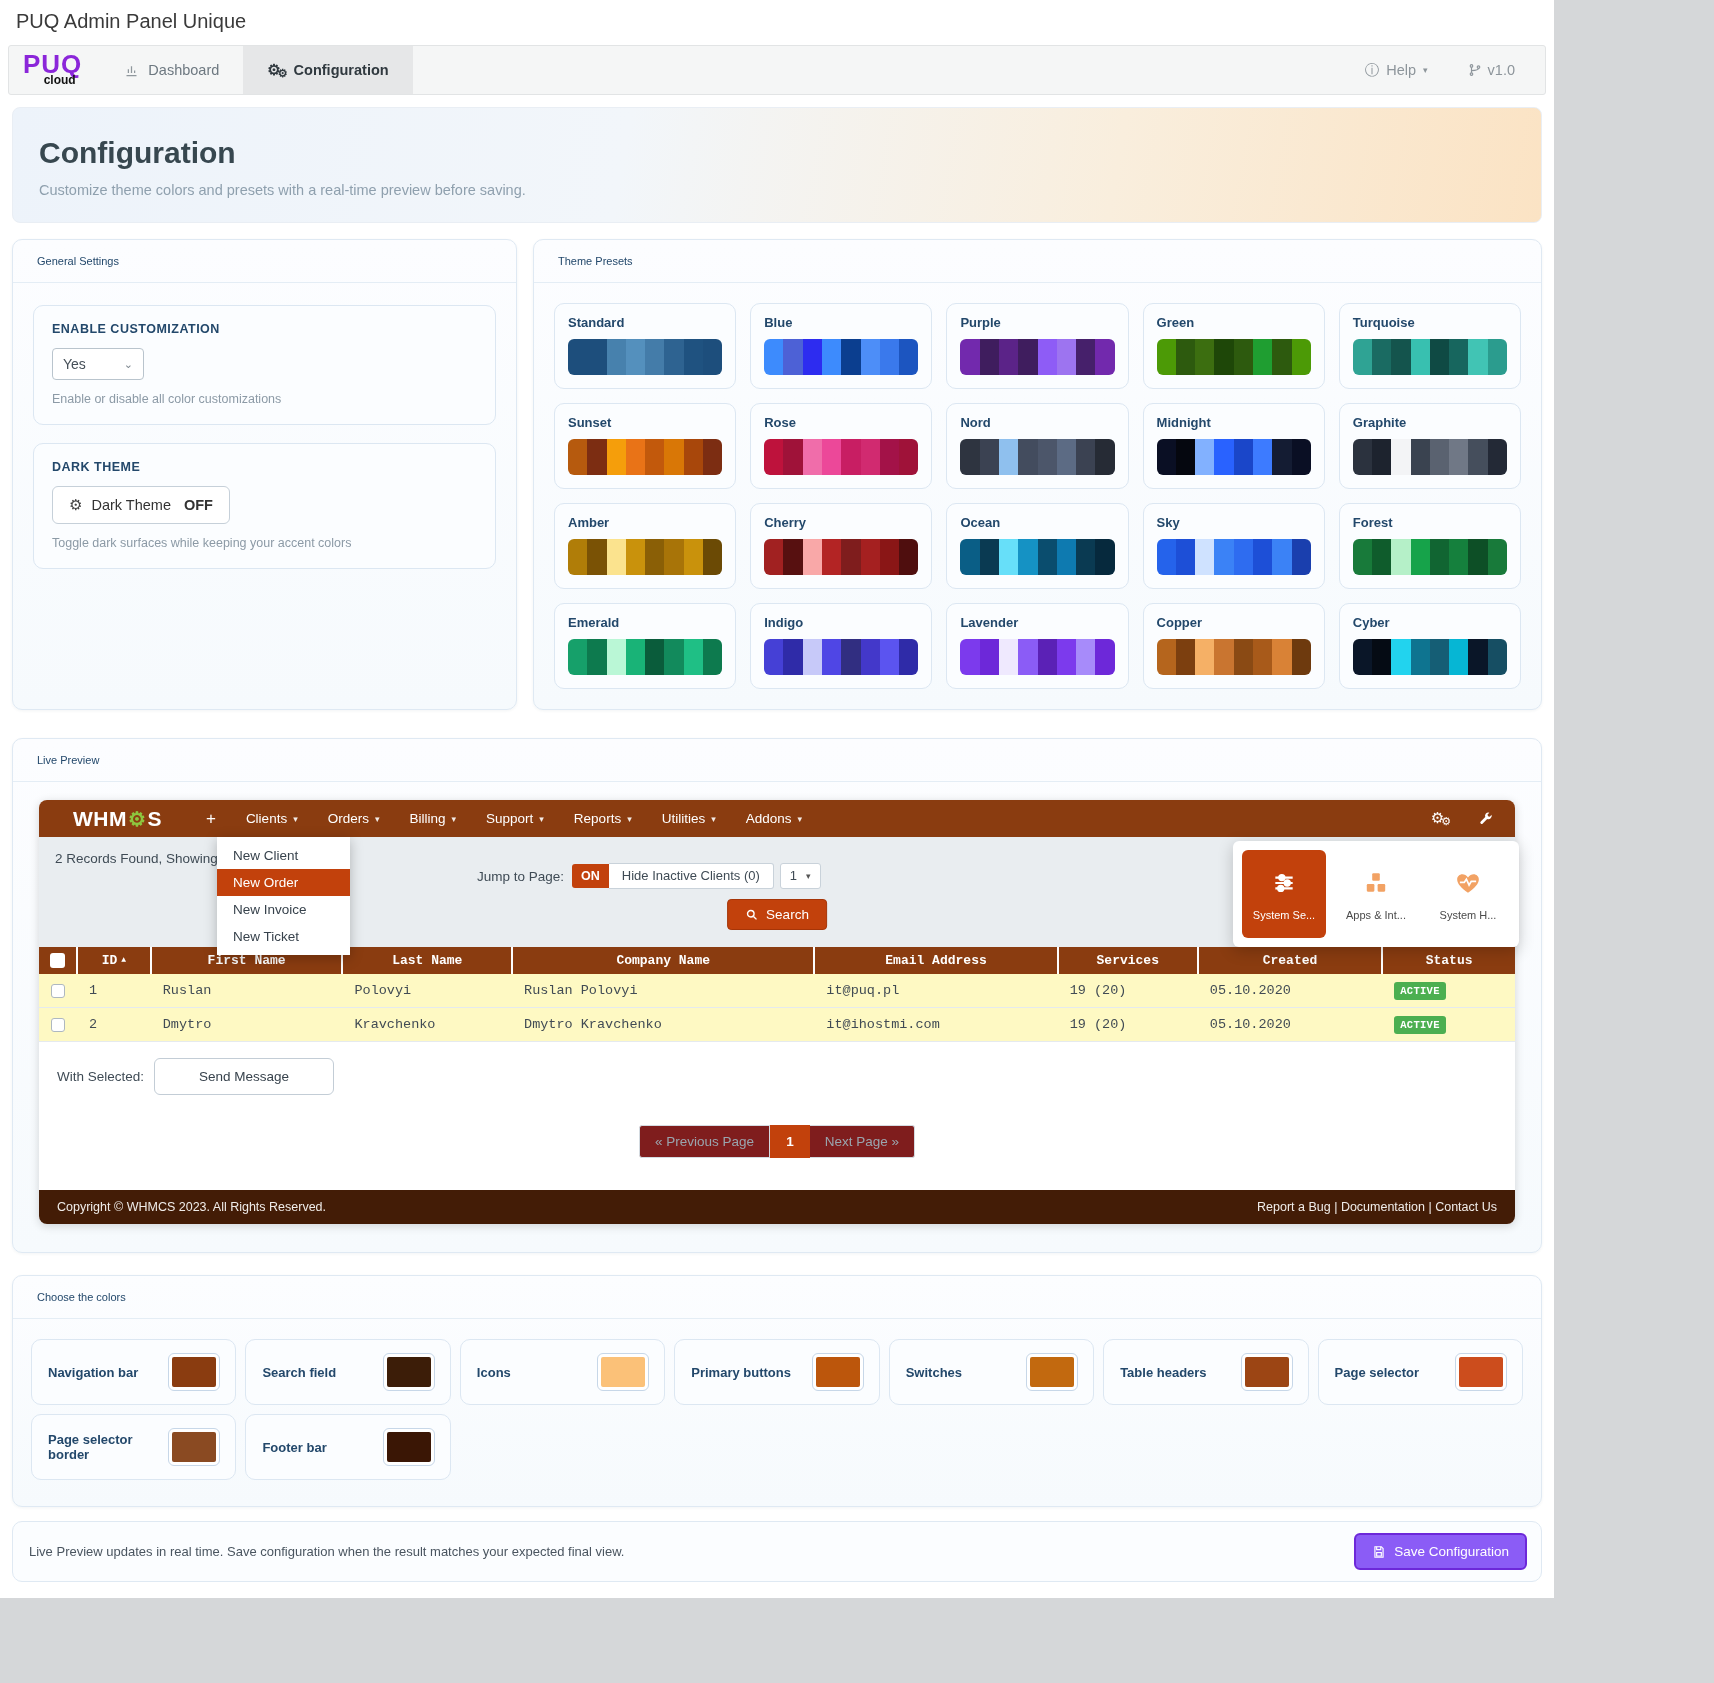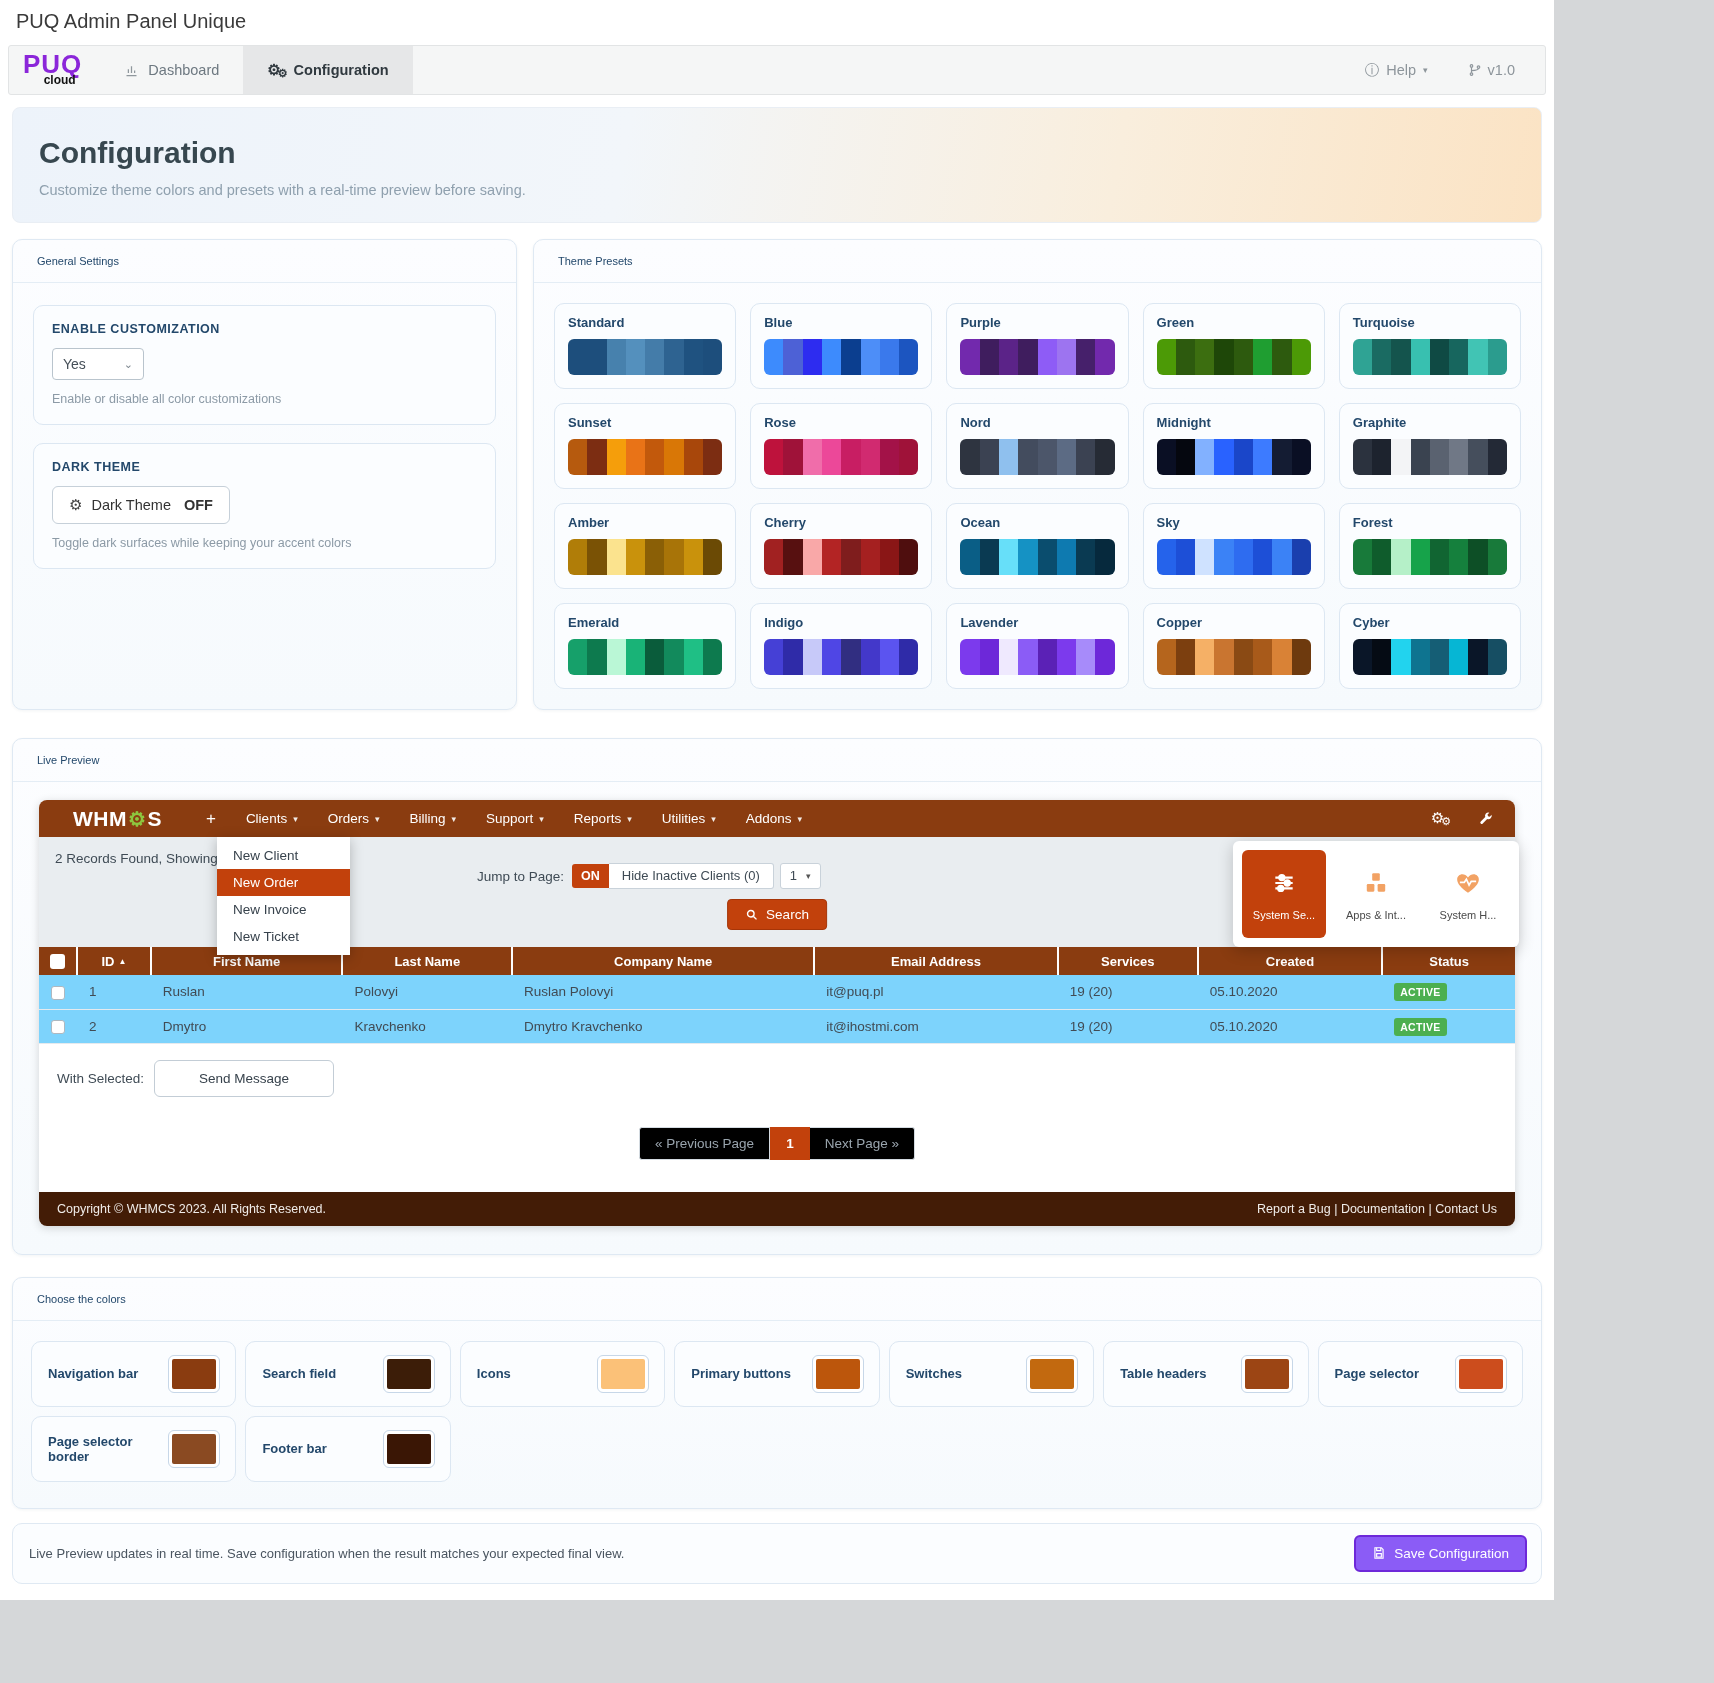--- a/index.html
+++ b/index.html
@@ -79,34 +79,34 @@
   .wdropdown { position:absolute; left:178px; top:37px; width:133px; background:#fff; box-shadow:0 3px 12px rgba(0,0,0,.25); z-index:6; padding:5px 0; }
   .wdropdown .item { padding:6px 16px; font-size:13.5px; color:#37424c; cursor:pointer; }
   .wdropdown .item.active { background:#c2410c; color:#fff; }
 
   .wpopover { position:absolute; right:-4px; top:41px; background:#fff; border-radius:6px; box-shadow:0 4px 16px rgba(0,0,0,.2); padding:9px; display:flex; gap:8px; z-index:5; }
   .wtile { width:84px; height:88px; border-radius:6px; display:flex; flex-direction:column; align-items:center; justify-content:center; gap:11px; font-size:11px; color:#4a4a4a; cursor:pointer; }
   .wtile.active { background:#c2410c; color:#fff;text-align:right; }
   .wtile .ticon { height:30px; display:flex; align-items:center; color:#f2a264; }
   .wtile.active .ticon { color:#fff; }
 
-  table.wtable { width:100%; border-collapse:collapse; background:#7dd3fc; }
+  table.wtable { width:100%; border-collapse:collapse; background:#fef9c3;font-family:Liberation Mono, monospace; }
   .wtable thead th { background:#8a3c10; color:#fff; font-size:13px; font-weight:700; padding:6px 8px; text-align:center; border-left:2px solid #fdfdfd; }
   .wtable thead th:first-child { border-left:none; }
   .wtable thead th .sort { font-size:8px; vertical-align:2px; margin-left:4px; }
   .wtable td { padding:9px 12px; border-bottom:1px solid #e5eaee; font-size:13.5px; color:#414b54; }
   .cb { width:14px; height:14px; border:1px solid #aeb8c0; border-radius:3px; background:#fff; display:inline-block; vertical-align:middle; cursor:pointer; }
   .cb.head { background:#fff; border:none; width:15px; height:15px; border-radius:3px; }
   .badge { background:#4caf50; color:#fff; font-size:10.5px; font-weight:700; padding:3px 6px; border-radius:3px; letter-spacing:.3px; }
 
   .wselected { padding:16px 18px 4px; display:flex; align-items:center; gap:10px; font-size:13.5px; color:#3f4b55; }
   .send-btn { border:1px solid #c3cdd6; background:#fff; border-radius:6px; width:180px; padding:10px 0; font-size:13.5px; color:#37424c; font-family:inherit; cursor:pointer; }
 
   .wpagination { display:flex; justify-content:center; padding:26px 0 32px; }
-  .pg { border:1px solid #d4dbe1; background:#000000; color:#9aa5ae; font-size:13.5px; padding:8px 15px; cursor:pointer; }
+  .pg { border:1px solid #d4dbe1; background:#7f1d1d; color:#9aa5ae; font-size:13.5px; padding:8px 15px; cursor:pointer; }
   .pg:first-child { border-radius:3px 0 0 3px; }
   .pg:last-child { border-radius:0 3px 3px 0; border-left:none; }
   .pg.cur { background:#c2410c; border-color:#c2410c; color:#fff; font-weight:700; }
 
   .wfooter { background:#431c06; color:#f0ece9; font-size:12.5px; padding:10px 18px; border-radius:0 0 8px 8px; display:flex; justify-content:space-between; }
   .wfooter .links span { cursor:pointer; }
 
   
   .panel-choose { margin:22px 12px 0; }
   .color-grid { display:grid; grid-template-columns:repeat(7,1fr); gap:9px; padding:20px 18px 26px; }

